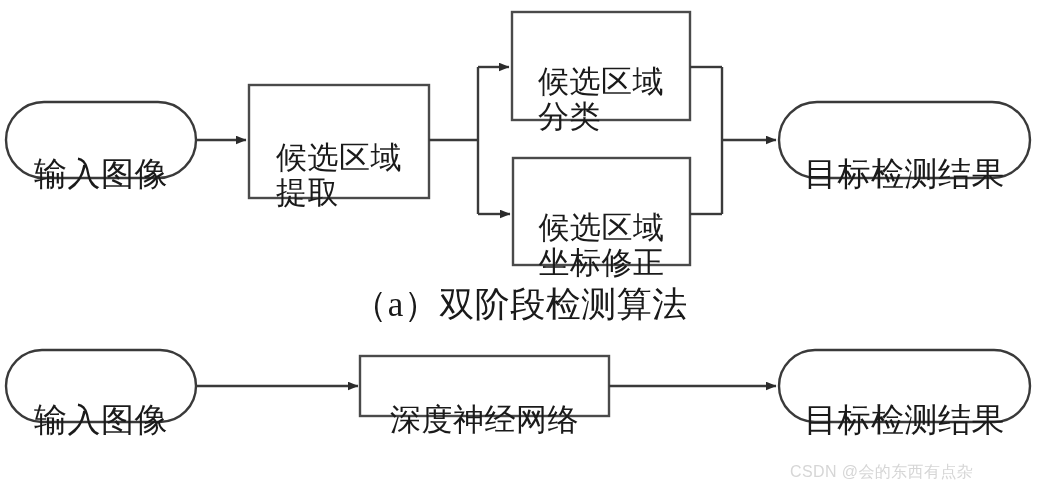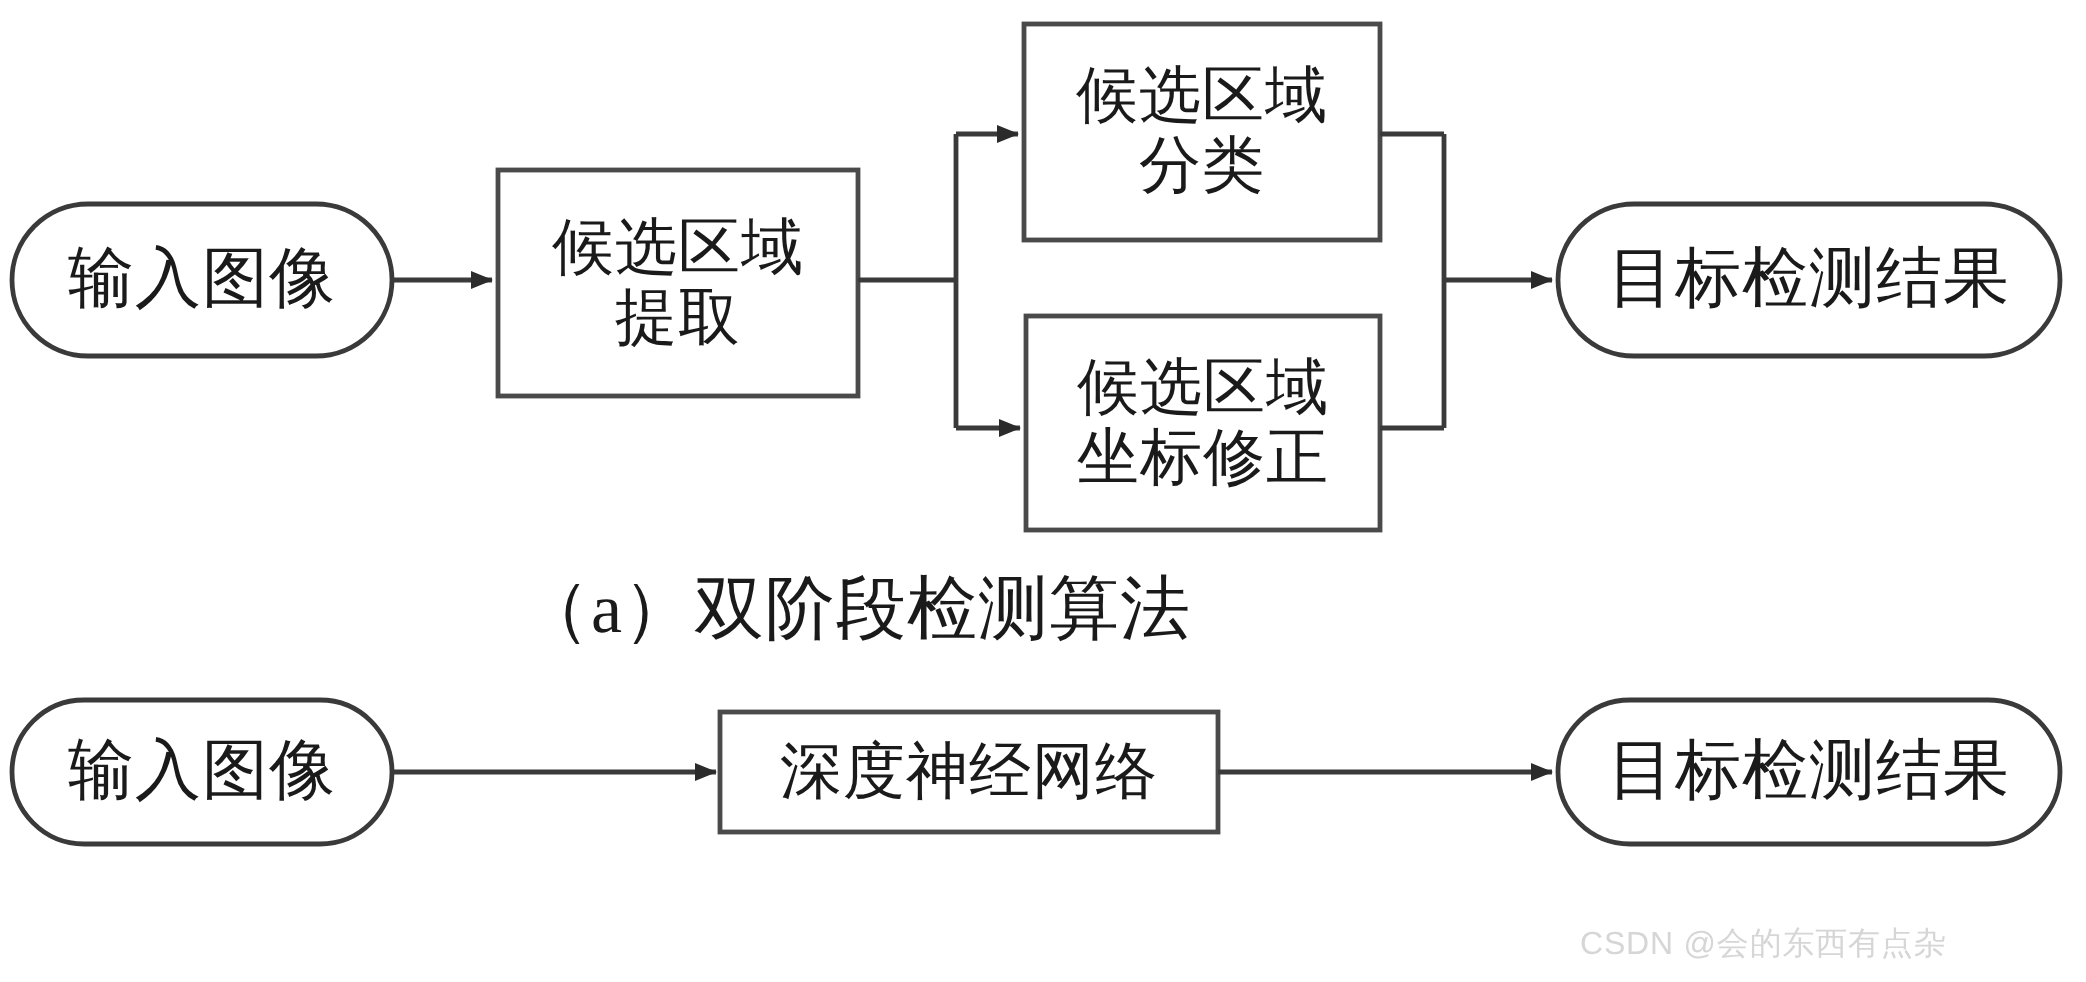--- a/index.html
+++ b/index.html
@@ -22,33 +22,33 @@
     left: 0;
     top: 0;
     width: 1043px;
     height: 491px;
   }
   .node-label {
     position: absolute;
     display: flex;
     align-items: center;
     justify-content: center;
-    text-align: center;
     color: #1a1a1a;
     font-family: "Liberation Serif", "DejaVu Serif", serif;
     line-height: 1.12;
     letter-spacing: 0.5px;
     white-space: pre-line;
     pointer-events: none;
+    margin-top: 34px;
   }
   .caption {
     position: absolute;
     color: #1a1a1a;
     font-family: "Liberation Serif", "DejaVu Serif", serif;
-    text-align: left;
+    text-align: center;
     letter-spacing: 0.5px;
   }
   .watermark {
     position: absolute;
     color: #d6d6d6;
     font-family: "Liberation Sans", "DejaVu Sans", sans-serif;
     font-size: 16px;
     letter-spacing: 0.4px;
     white-space: nowrap;
   }

